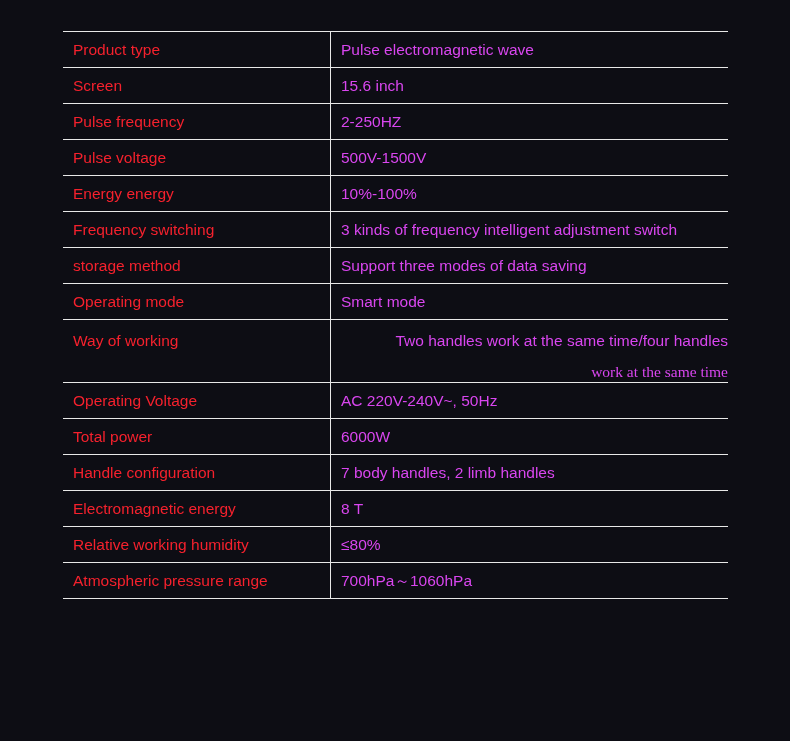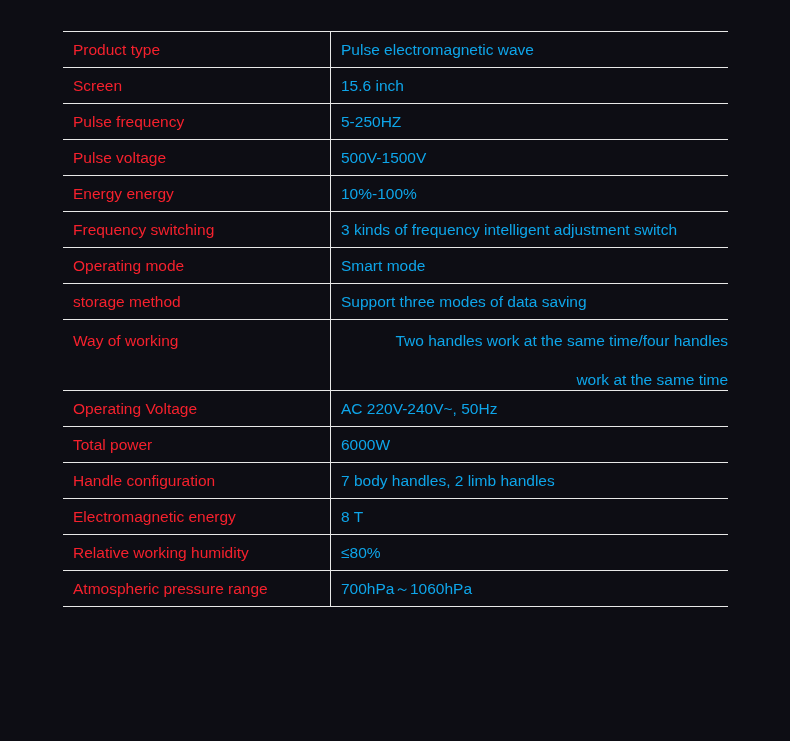--- a/index.html
+++ b/index.html
@@ -41,21 +41,21 @@
   .spec-table tr:first-child td {
     border-top: 1px solid #e8e8e8;
   }
   .label-cell {
     width: 257px;
     color: #f5212d;
     border-right: 1px solid #e8e8e8;
     white-space: nowrap;
   }
   .value-cell {
-    color: #0ea5e9;
+    color: #d946ef;
     white-space: nowrap;
   }
   .tall-row {
     height: 88px;
   }
   .value-line {
     display: block;
     text-align: right;
   }
   .indented {
@@ -71,47 +71,47 @@
       <tr>
         <td class="label-cell">Product type</td>
         <td class="value-cell">Pulse electromagnetic wave</td>
       </tr>
       <tr>
         <td class="label-cell">Screen</td>
         <td class="value-cell">15.6 inch</td>
       </tr>
       <tr>
         <td class="label-cell">Pulse frequency</td>
-        <td class="value-cell">5-250HZ</td>
+        <td class="value-cell">2-250HZ</td>
       </tr>
       <tr>
         <td class="label-cell">Pulse voltage</td>
         <td class="value-cell">500V-1500V</td>
       </tr>
       <tr>
         <td class="label-cell">Energy energy</td>
         <td class="value-cell">10%-100%</td>
       </tr>
       <tr>
         <td class="label-cell">Frequency switching</td>
         <td class="value-cell">3 kinds of frequency intelligent adjustment switch</td>
       </tr>
       <tr>
+        <td class="label-cell">storage method</td>
+        <td class="value-cell">Support three modes of data saving</td>
+      </tr>
+      <tr>
         <td class="label-cell">Operating mode</td>
         <td class="value-cell">Smart mode</td>
-      </tr>
-      <tr>
-        <td class="label-cell">storage method</td>
-        <td class="value-cell">Support three modes of data saving</td>
       </tr>
       <tr class="tall-row">
         <td class="label-cell" style="vertical-align: top; padding-top: 11px;">Way of working</td>
         <td class="value-cell" style="white-space: normal; vertical-align: top; padding-top: 11px;">
           <span class="value-line">Two handles work at the same time/four handles</span>
-          <span class="value-line" style="margin-top: 20px;">work at the same time</span>
+          <span class="value-line" style="margin-top: 12px; font-family: Liberation Serif, serif;">work at the same time</span>
         </td>
       </tr>
       <tr>
         <td class="label-cell">Operating Voltage</td>
         <td class="value-cell">AC 220V-240V~, 50Hz</td>
       </tr>
       <tr>
         <td class="label-cell">Total power</td>
         <td class="value-cell">6000W</td>
       </tr>

